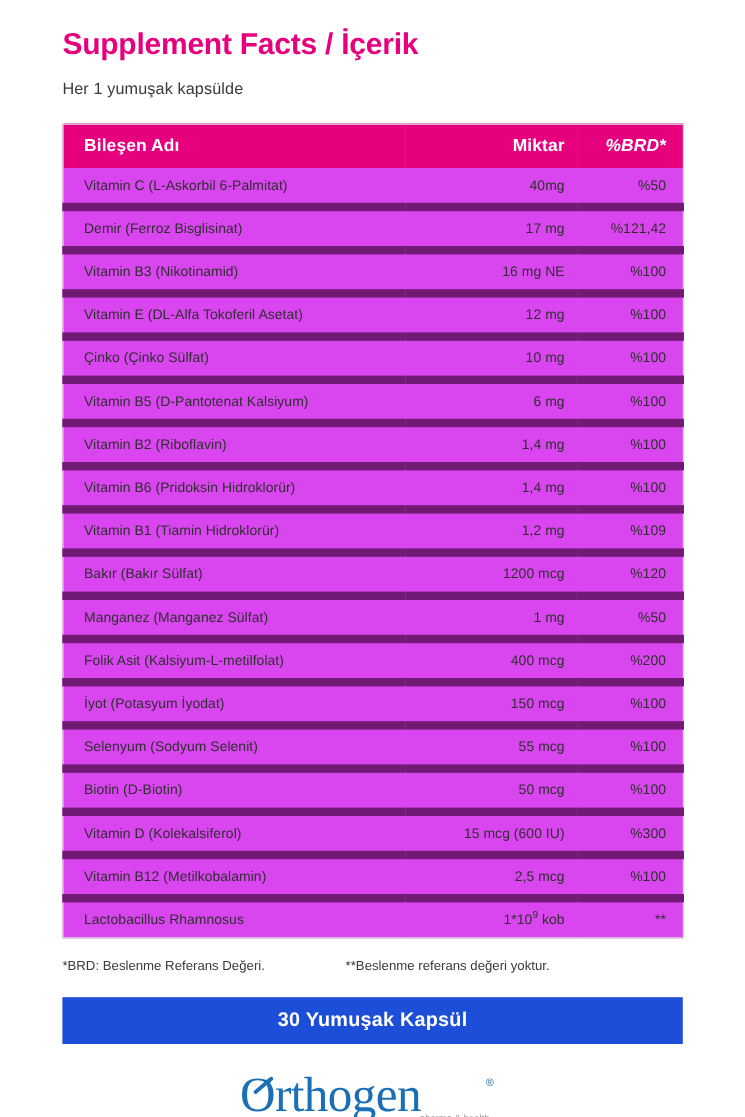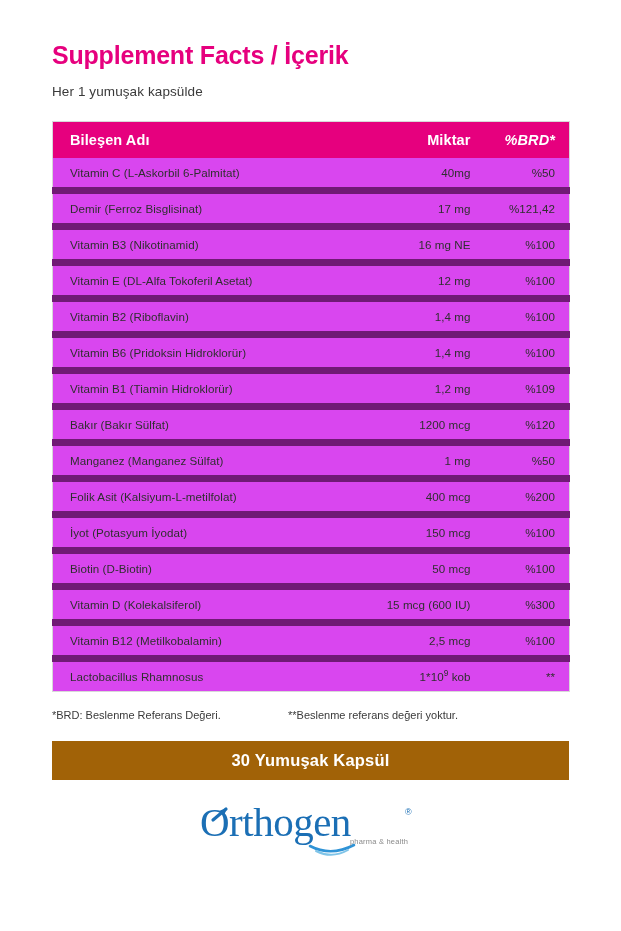--- a/index.html
+++ b/index.html
@@ -18,21 +18,21 @@
   .page {
     position: absolute;
     left: 0; top: 0;
     width: 621px;
     height: 931px;
     box-sizing: border-box;
     padding: 0 52px;
   }
   .title {
     margin: 0;
-    padding-top: 42px;
+    padding-top: 24px;
     font-size: 25px;
     font-weight: bold;
     color: #e6007e;
     letter-spacing: -0.2px;
     line-height: 1.1;
   }
   .subtitle {
     margin: 0;
     padding-top: 14px;
     font-size: 13.5px;
@@ -123,21 +123,21 @@
     margin-top: 22px;
     font-size: 14px;
     line-height: 1.55;
     color: #2f2f2f;
   }
   .usage b { font-weight: bold; }
   
   .banner {
     width: 517px;
     margin-top: 20px;
-    background: #a16207;
+    background: #1d4ed8;
     color: #ffffff;
     text-align: center;
     font-size: 16.5px;
     font-weight: bold;
     padding: 10px 0;
     letter-spacing: 0.2px;
   }
   
   .logo-wrap {
     width: 517px;
@@ -184,20 +184,30 @@
           <td class="col-name">Vitamin B3 (Nikotinamid)</td>
           <td class="col-amount">16 mg NE</td>
           <td class="col-dv">%100</td>
         </tr>
         <tr>
           <td class="col-name">Vitamin E (DL-Alfa Tokoferil Asetat)</td>
           <td class="col-amount">12 mg</td>
           <td class="col-dv">%100</td>
         </tr>
         <tr>
+          <td class="col-name">Çinko (Çinko Sülfat)</td>
+          <td class="col-amount">10 mg</td>
+          <td class="col-dv">%100</td>
+        </tr>
+        <tr>
+          <td class="col-name">Vitamin B5 (D-Pantotenat Kalsiyum)</td>
+          <td class="col-amount">6 mg</td>
+          <td class="col-dv">%100</td>
+        </tr>
+        <tr>
           <td class="col-name">Vitamin B2 (Riboflavin)</td>
           <td class="col-amount">1,4 mg</td>
           <td class="col-dv">%100</td>
         </tr>
         <tr>
           <td class="col-name">Vitamin B6 (Pridoksin Hidroklorür)</td>
           <td class="col-amount">1,4 mg</td>
           <td class="col-dv">%100</td>
         </tr>
         <tr>
@@ -216,20 +226,25 @@
           <td class="col-dv">%50</td>
         </tr>
         <tr>
           <td class="col-name">Folik Asit (Kalsiyum-L-metilfolat)</td>
           <td class="col-amount">400 mcg</td>
           <td class="col-dv">%200</td>
         </tr>
         <tr>
           <td class="col-name">İyot (Potasyum İyodat)</td>
           <td class="col-amount">150 mcg</td>
+          <td class="col-dv">%100</td>
+        </tr>
+        <tr>
+          <td class="col-name">Selenyum (Sodyum Selenit)</td>
+          <td class="col-amount">55 mcg</td>
           <td class="col-dv">%100</td>
         </tr>
         <tr>
           <td class="col-name">Biotin (D-Biotin)</td>
           <td class="col-amount">50 mcg</td>
           <td class="col-dv">%100</td>
         </tr>
         <tr>
           <td class="col-name">Vitamin D (Kolekalsiferol)</td>
           <td class="col-amount">15 mcg (600 IU)</td>

